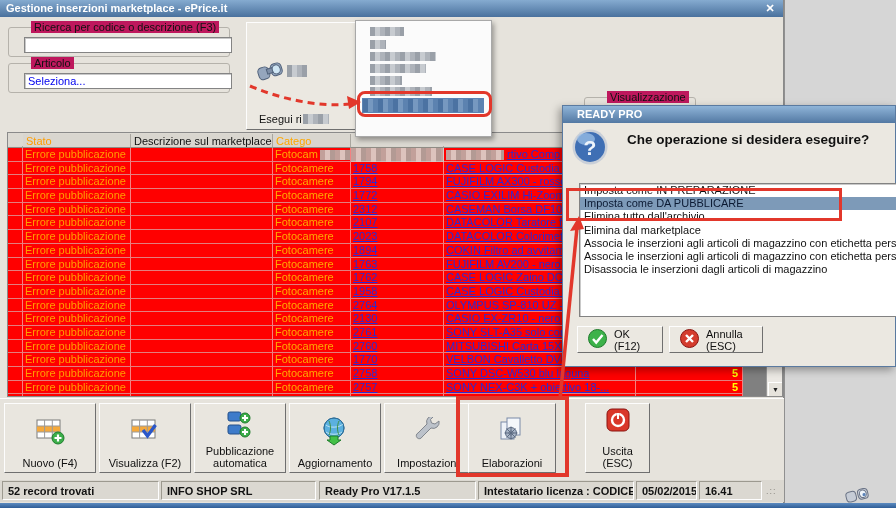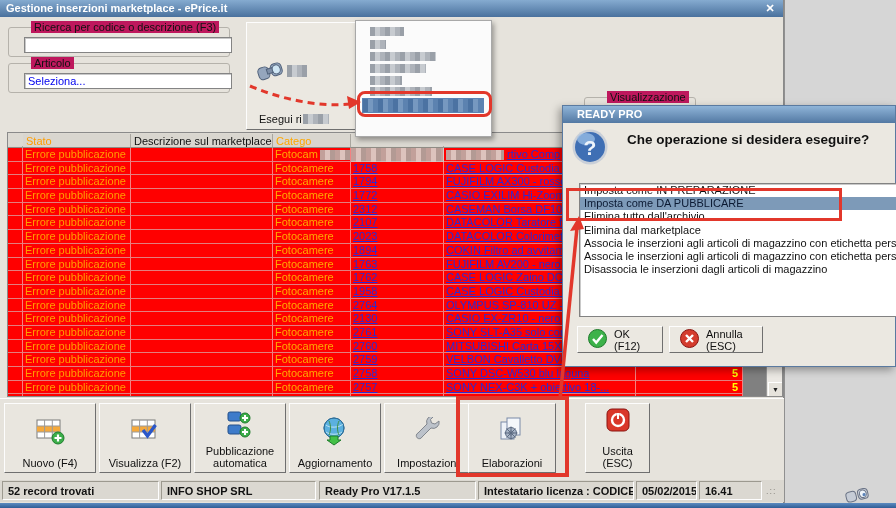--- a/index.html
+++ b/index.html
@@ -309,21 +309,21 @@
     <div class="c-cat">Fotocamere</div>
     <div class="c-cod">2760</div>
     <div class="c-desc">MITSUBISHI Carta 15X23</div>
     <div class="c-qty"></div>
   </div>
           <div class="trow">
     <div class="c-sel"></div>
     <div class="c-stato">Errore pubblicazione</div>
     <div class="c-descmp"></div>
     <div class="c-cat">Fotocamere</div>
-    <div class="c-cod">2759</div>
+    <div class="c-cod">1770</div>
     <div class="c-desc">VELBON Cavalletto DV600</div>
     <div class="c-qty"></div>
   </div>
           <div class="trow">
     <div class="c-sel"></div>
     <div class="c-stato">Errore pubblicazione</div>
     <div class="c-descmp"></div>
     <div class="c-cat">Fotocamere</div>
     <div class="c-cod">2758</div>
     <div class="c-desc">SONY DSC-W530 blu laguna</div>

